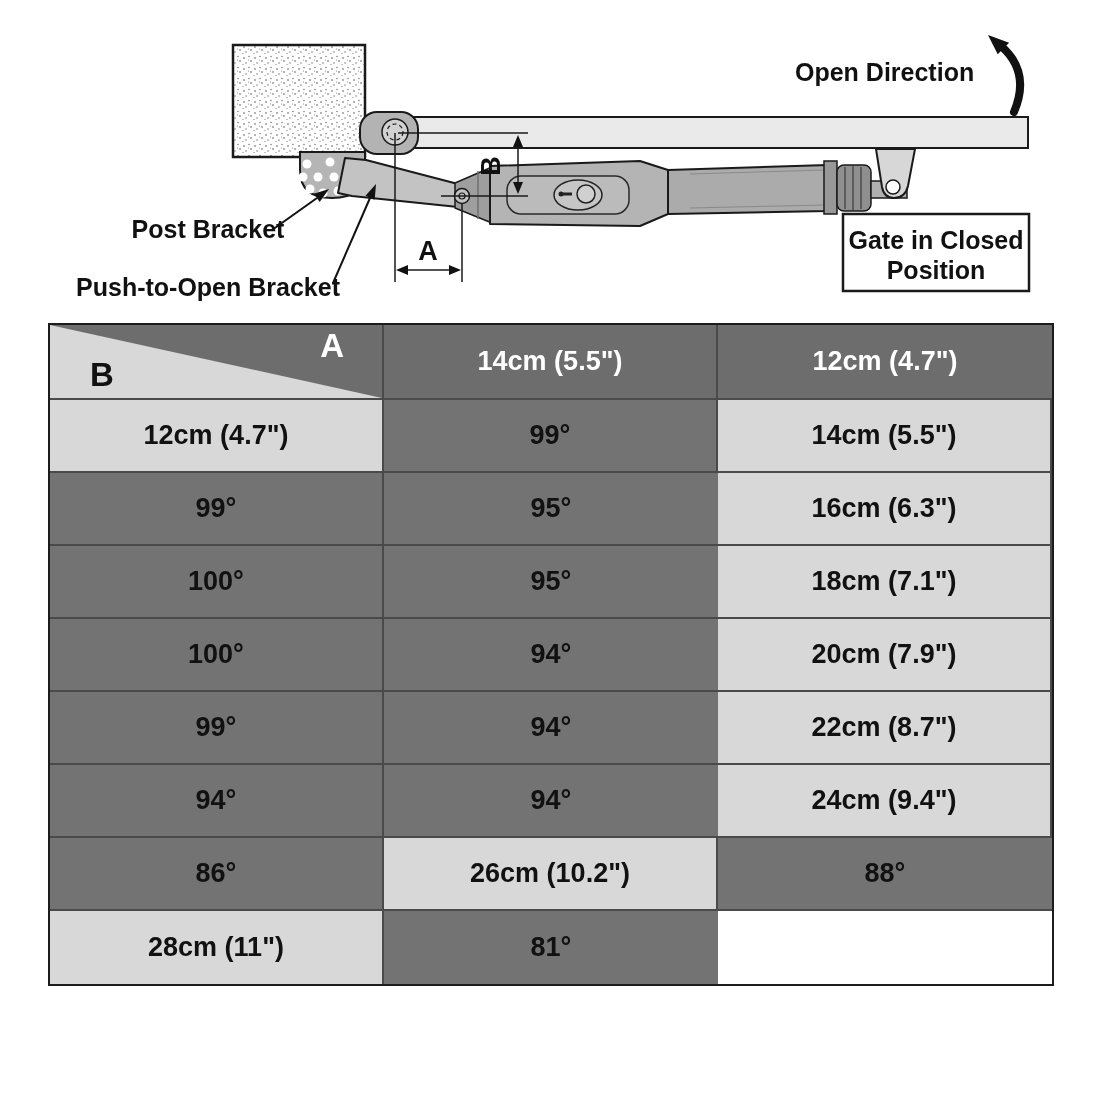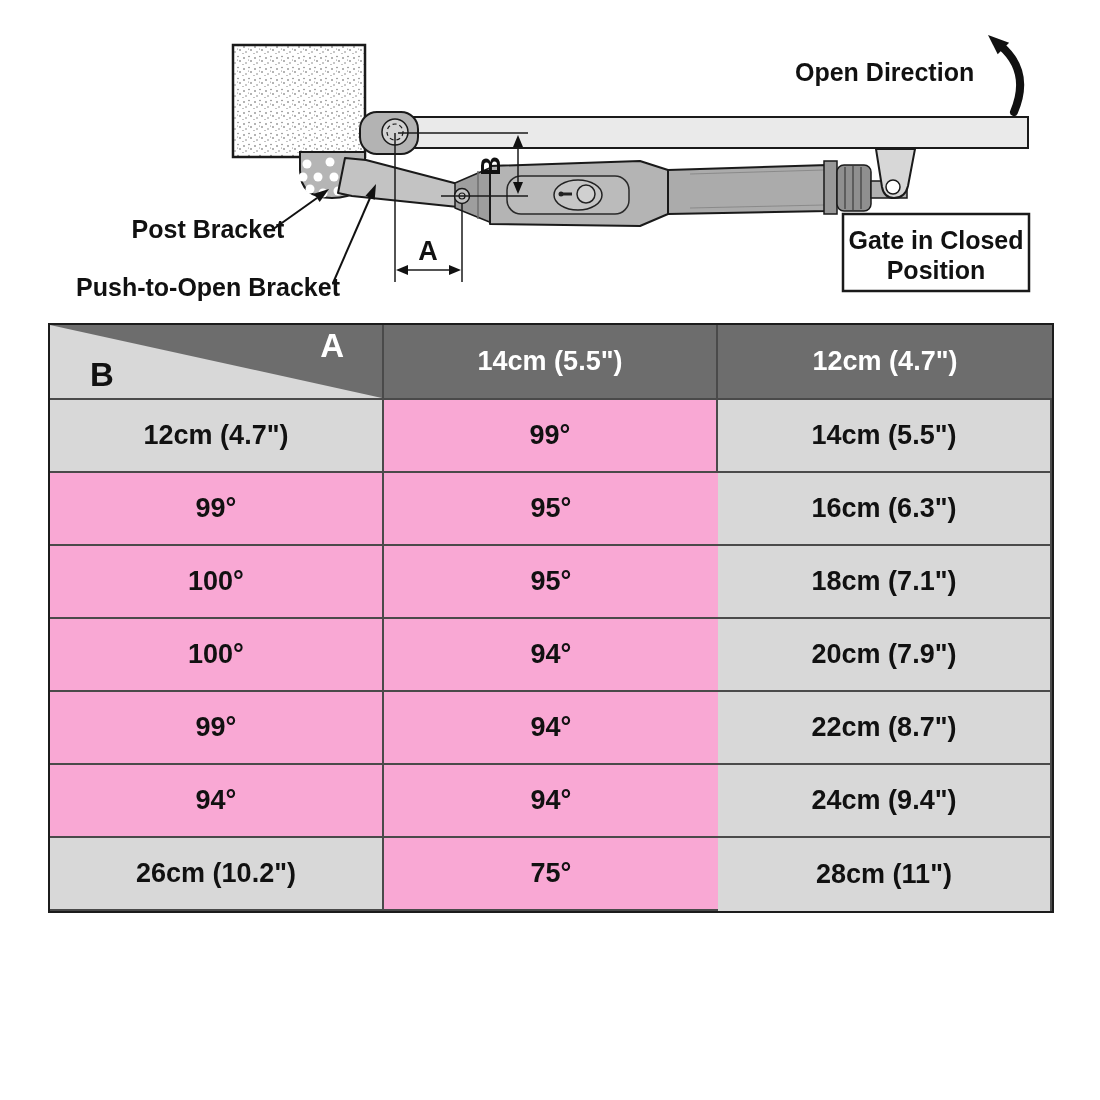--- a/index.html
+++ b/index.html
@@ -6,21 +6,21 @@
   .page{position:relative;width:1100px;height:1100px;background:#fff;overflow:hidden;
         font-family:"Liberation Sans",sans-serif;}
   .diagram-svg{position:absolute;left:0;top:0;}
   svg text{font-family:"Liberation Sans",sans-serif;font-weight:bold;fill:#111;}
 
   
   .tbl{position:absolute;left:48px;top:323px;width:1002px;border:2px solid #1c1c1c;
        display:grid;grid-template-columns:334px 334px 334px;}
   .cell{box-sizing:border-box;display:flex;align-items:center;justify-content:center;
         border-right:2px solid #4a4a4a;border-bottom:2px solid #4a4a4a;
-        font-weight:bold;font-size:27px;color:#111;background:#f9a8d4;height:73px;}
+        font-weight:bold;font-size:27px;color:#111;background:#737373;height:73px;}
   .cell.last-col{border-right:none;}
   .cell.last-row{border-bottom:none;}
   .cell.head{background:#6d6d6d;color:#ffffff;height:75px;}
   .cell.rowlab{background:#d8d8d8;}
   .corner{position:relative;background:#d8d8d8;height:75px;overflow:hidden;}
   .corner .tri{position:absolute;inset:0;background:#6d6d6d;
                clip-path:polygon(0 0,100% 0,100% 100%);}
   .corner .corner-a{position:absolute;top:2px;right:38px;color:#fff;font-size:33px;font-weight:bold;}
   .corner .corner-b{position:absolute;bottom:4px;left:40px;color:#111;font-size:33px;font-weight:bold;}
 </style>
@@ -179,19 +179,21 @@
 
     <div class="cell rowlab">20cm (7.9")</div>
     <div class="cell">99°</div>
     <div class="cell last-col">94°</div>
 
     <div class="cell rowlab">22cm (8.7")</div>
     <div class="cell">94°</div>
     <div class="cell last-col">94°</div>
 
     <div class="cell rowlab">24cm (9.4")</div>
+    <div class="cell">86°</div>
 
     <div class="cell rowlab">26cm (10.2")</div>
-    <div class="cell last-col">75°</div>
+    <div class="cell last-col">88°</div>
 
     <div class="cell rowlab last-row">28cm (11")</div>
+    <div class="cell last-col last-row">81°</div>
   </div>
 </div>
 
 </body></html>

